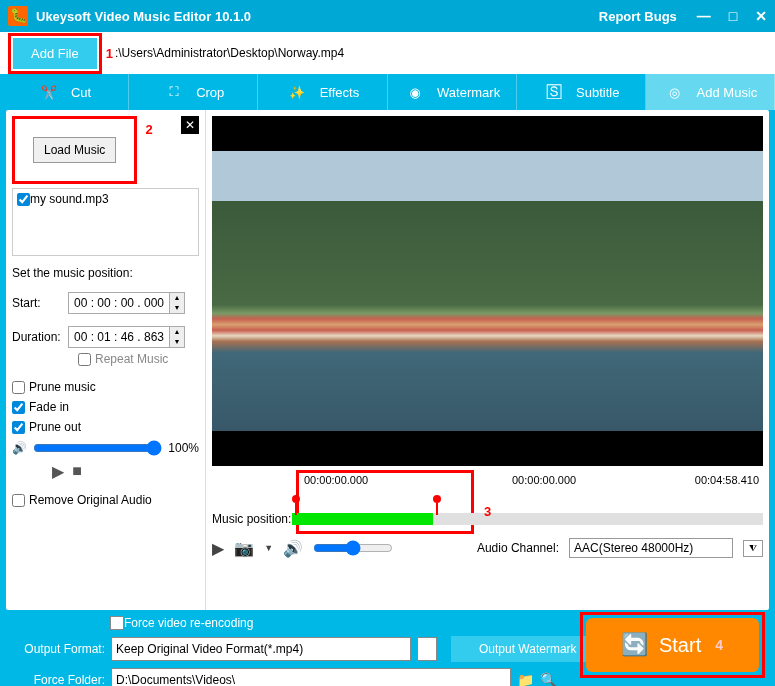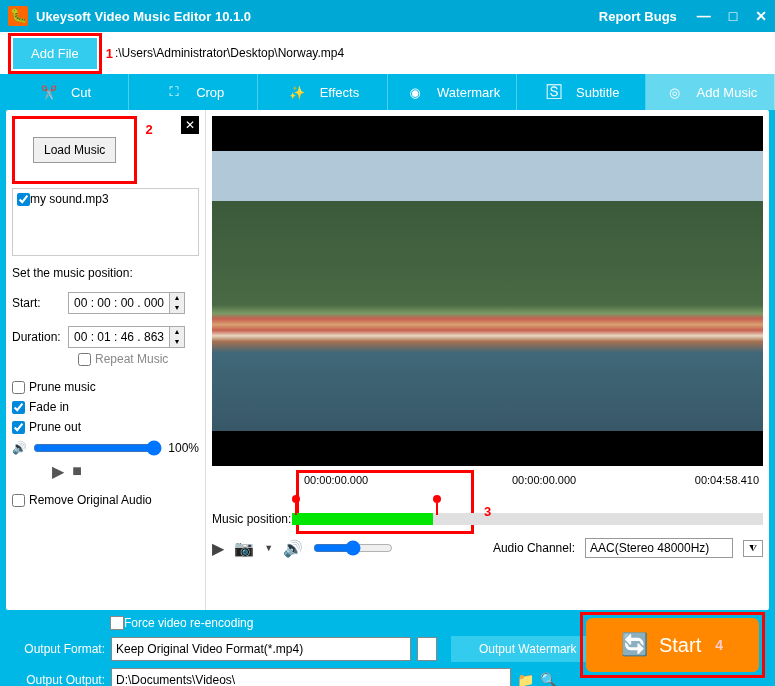--- a/index.html
+++ b/index.html
@@ -57,21 +57,21 @@
 .music-pos-row label { font-size: 12px; width: 80px; }
 .pos-bar { flex: 1; height: 12px; background: #e0e0e0; position: relative; }
 .pos-fill { height: 100%; background: #00e600; width: 30%; }
 .marker { position: absolute; top: -18px; width: 8px; height: 8px; background: #ff0000; border-radius: 50%; }
 .marker::after { content: ''; position: absolute; top: 8px; left: 3px; width: 2px; height: 12px; background: #ff0000; }
 .red-box-timeline { position: absolute; border: 3px solid #ff0000; pointer-events: none; }
 
 .preview-controls { display: flex; align-items: center; gap: 10px; margin-top: 12px; font-size: 12px; }
 .preview-controls .pc-icon { font-size: 16px; color: #444; cursor: pointer; }
 .ac-label { margin-left: auto; }
-.ac-select { border: 1px solid #999; padding: 2px 4px; width: 148px; background: #fff; }
+.ac-select { border: 1px solid #999; padding: 2px 4px; width: 164px; background: #fff; }
 .dropdown-btn { border: 1px solid #999; padding: 2px 5px; background: #fff; cursor: pointer; }
 
 .bottom { padding: 6px 10px 10px; color: #fff; font-size: 12px; }
 .force-row { display: flex; align-items: center; gap: 0; margin-left: 100px; }
 .force-row .chk-box { width: 14px; height: 14px; background: #fff; border: 1px solid #888; }
 .out-row { display: flex; align-items: center; gap: 6px; margin-top: 6px; }
 .out-row label { width: 95px; text-align: right; }
 .out-input { background: #fff; border: 1px solid #888; padding: 4px; color: #000; flex: 1; max-width: 300px; }
 .out-drop { width: 20px; height: 24px; border: 1px solid #888; background: #fff; text-align: center; cursor: pointer; display: flex; align-items: center; justify-content: center; }
 .out-settings { background: #33ccee; color: #fff; border: none; padding: 6px 28px; font-size: 12px; cursor: pointer; margin-left: 8px; }
@@ -237,21 +237,21 @@
     <div class="chk-box"></div>
     <span>Force video re-encoding</span>
   </div>
   <div class="out-row">
     <label>Output Format:</label>
     <div class="out-input">Keep Original Video Format(*.mp4)</div>
     <div class="out-drop">▴</div>
     <button class="out-settings">Output Watermark</button>
   </div>
   <div class="out-row">
-    <label>Output Output:</label>
+    <label>Force Folder:</label>
     <div class="out-input" style="max-width:400px;">D:\Documents\Videos\</div>
     <span class="folder-icon">📁</span>
     <span class="folder-icon">🔍</span>
   </div>
 </div>
 
 <span class="highlight-red" style="position:absolute;right:10px;bottom:8px;padding:3px;">
   <button class="start-btn" style="position:static;">
     <span class="refresh">🔄</span>
     <span>Start</span>

